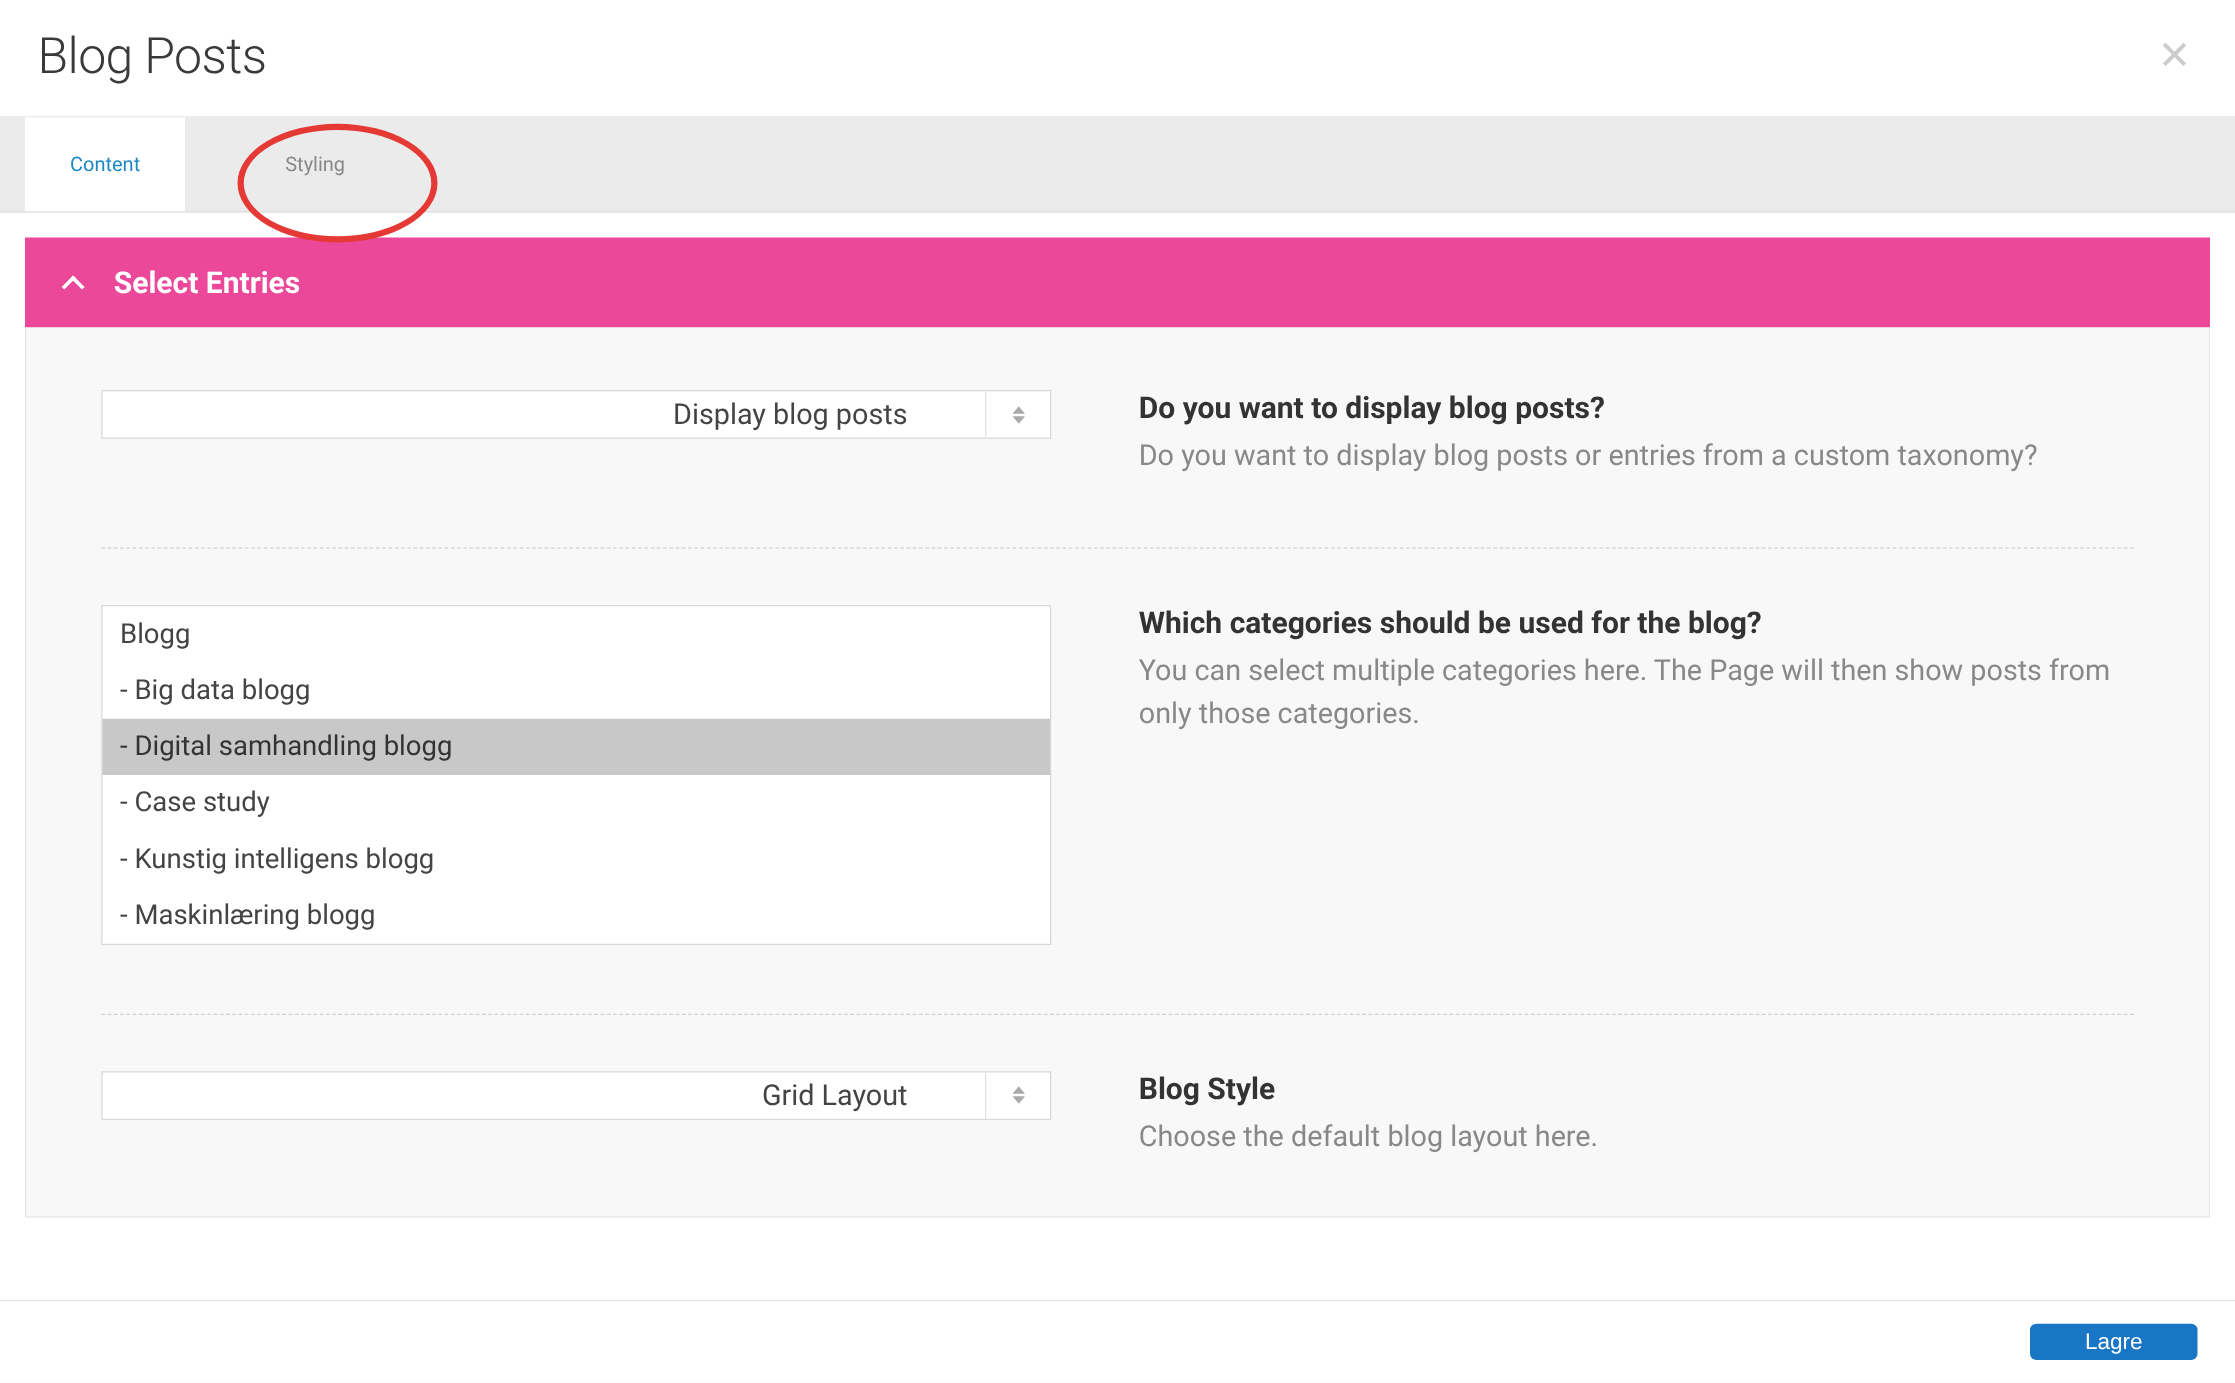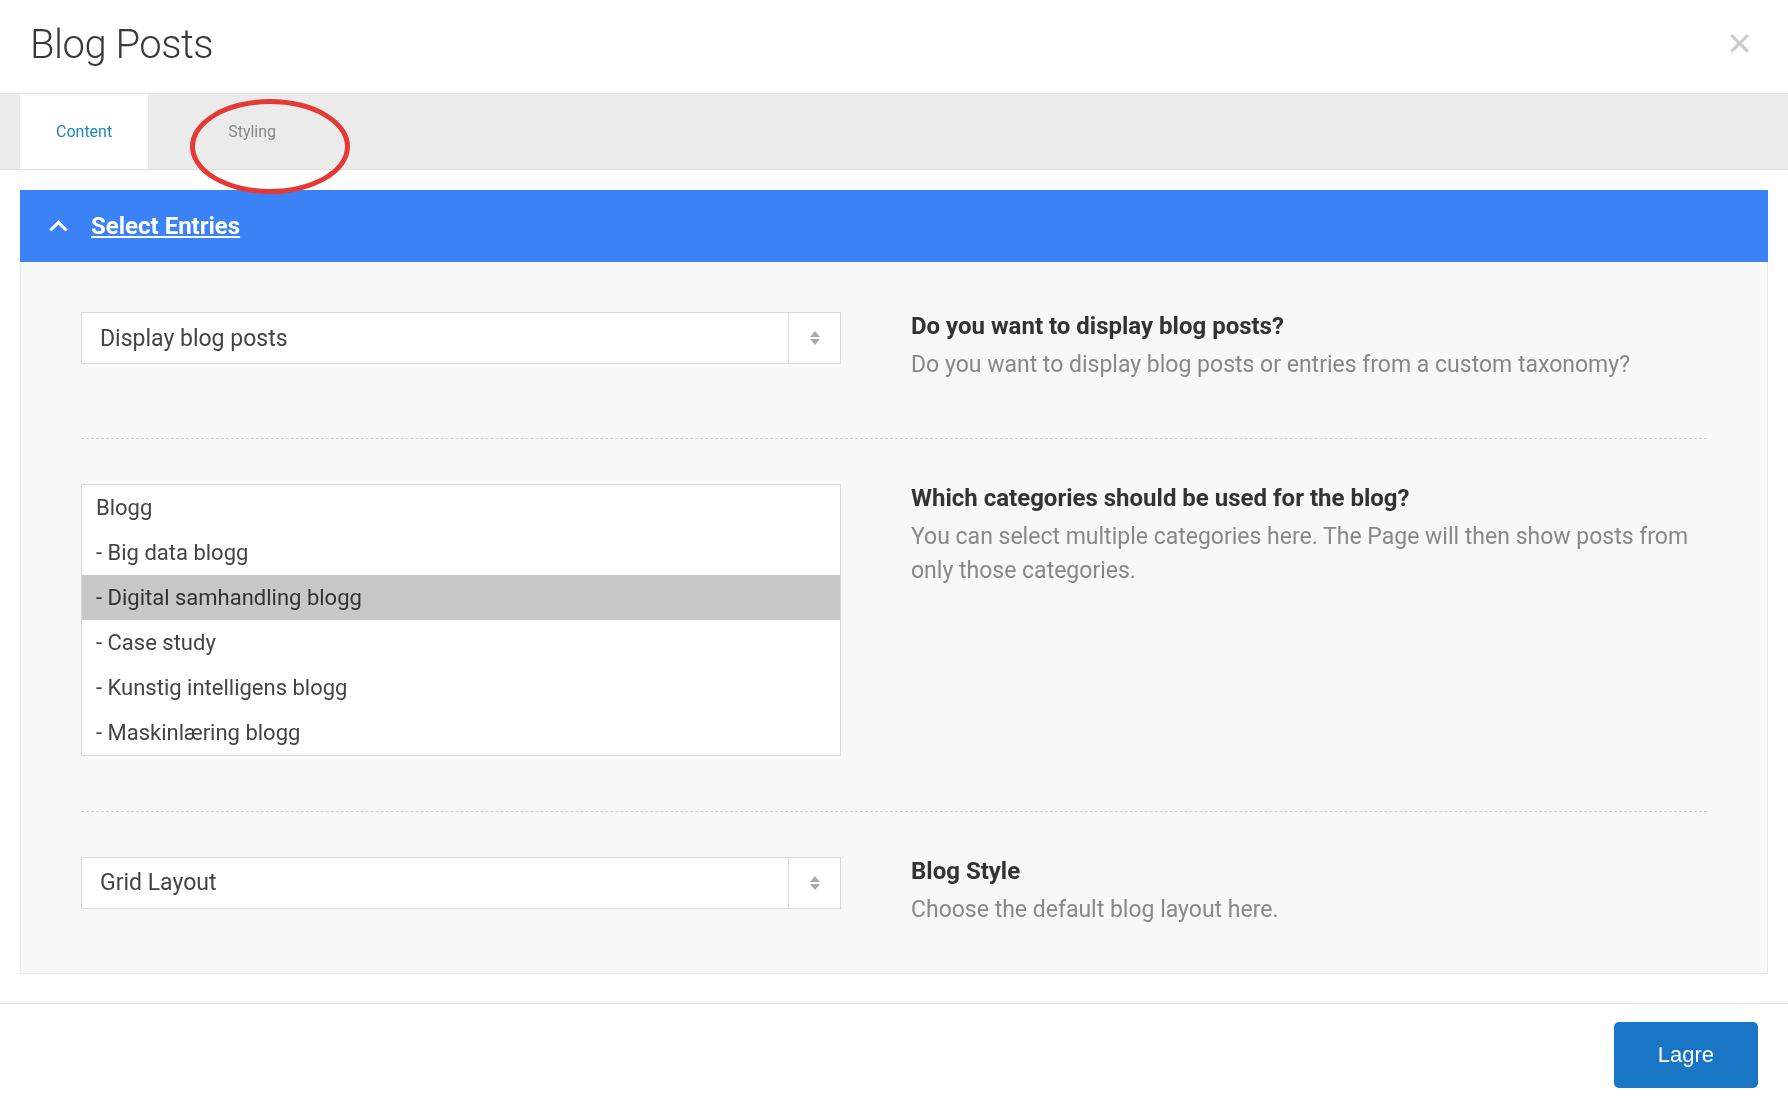--- a/index.html
+++ b/index.html
@@ -69,28 +69,27 @@
       pointer-events: none;
     }
     
     
     .content-area {
       padding: 20px;
     }
     
     
     .accordion-header {
-      background: #3b82f6;
+      background: #ec4899;
       color: #fff;
       padding: 22px 30px;
       display: flex;
       align-items: center;
       gap: 25px;
       cursor: pointer;
-      text-decoration: underline;
     }
     .accordion-chevron {
       display: inline-block;
       width: 16px;
       height: 16px;
       position: relative;
     }
     .accordion-chevron::before {
       content: "";
       position: absolute;
@@ -146,22 +145,23 @@
       color: #888;
       line-height: 1.5;
     }
     
     
     .select-wrap {
       background: #fff;
       border: 1px solid #d8d8d8;
       display: flex;
       align-items: center;
-      height: 52px;
+      height: 39px;
       position: relative;
+      text-align: right;
     }
     .select-value {
       flex: 1;
       padding: 0 18px;
       font-size: 23px;
       color: #444;
     }
     .select-handle {
       width: 52px;
       height: 100%;
@@ -215,22 +215,22 @@
       right: 0;
       padding: 18px 30px;
       display: flex;
       justify-content: flex-end;
       border-top: 1px solid #e5e5e5;
       background: #fff;
     }
     .save-btn {
       background: #1976c5;
       color: #fff;
-      font-size: 22px;
-      padding: 20px 44px;
+      font-size: 18px;
+      padding: 4px 44px;
       border: none;
       border-radius: 5px;
       cursor: pointer;
     }
   </style>
 </head>
 <body>
 
 <div class="modal-header">
   <div class="modal-title">Blog Posts</div>

